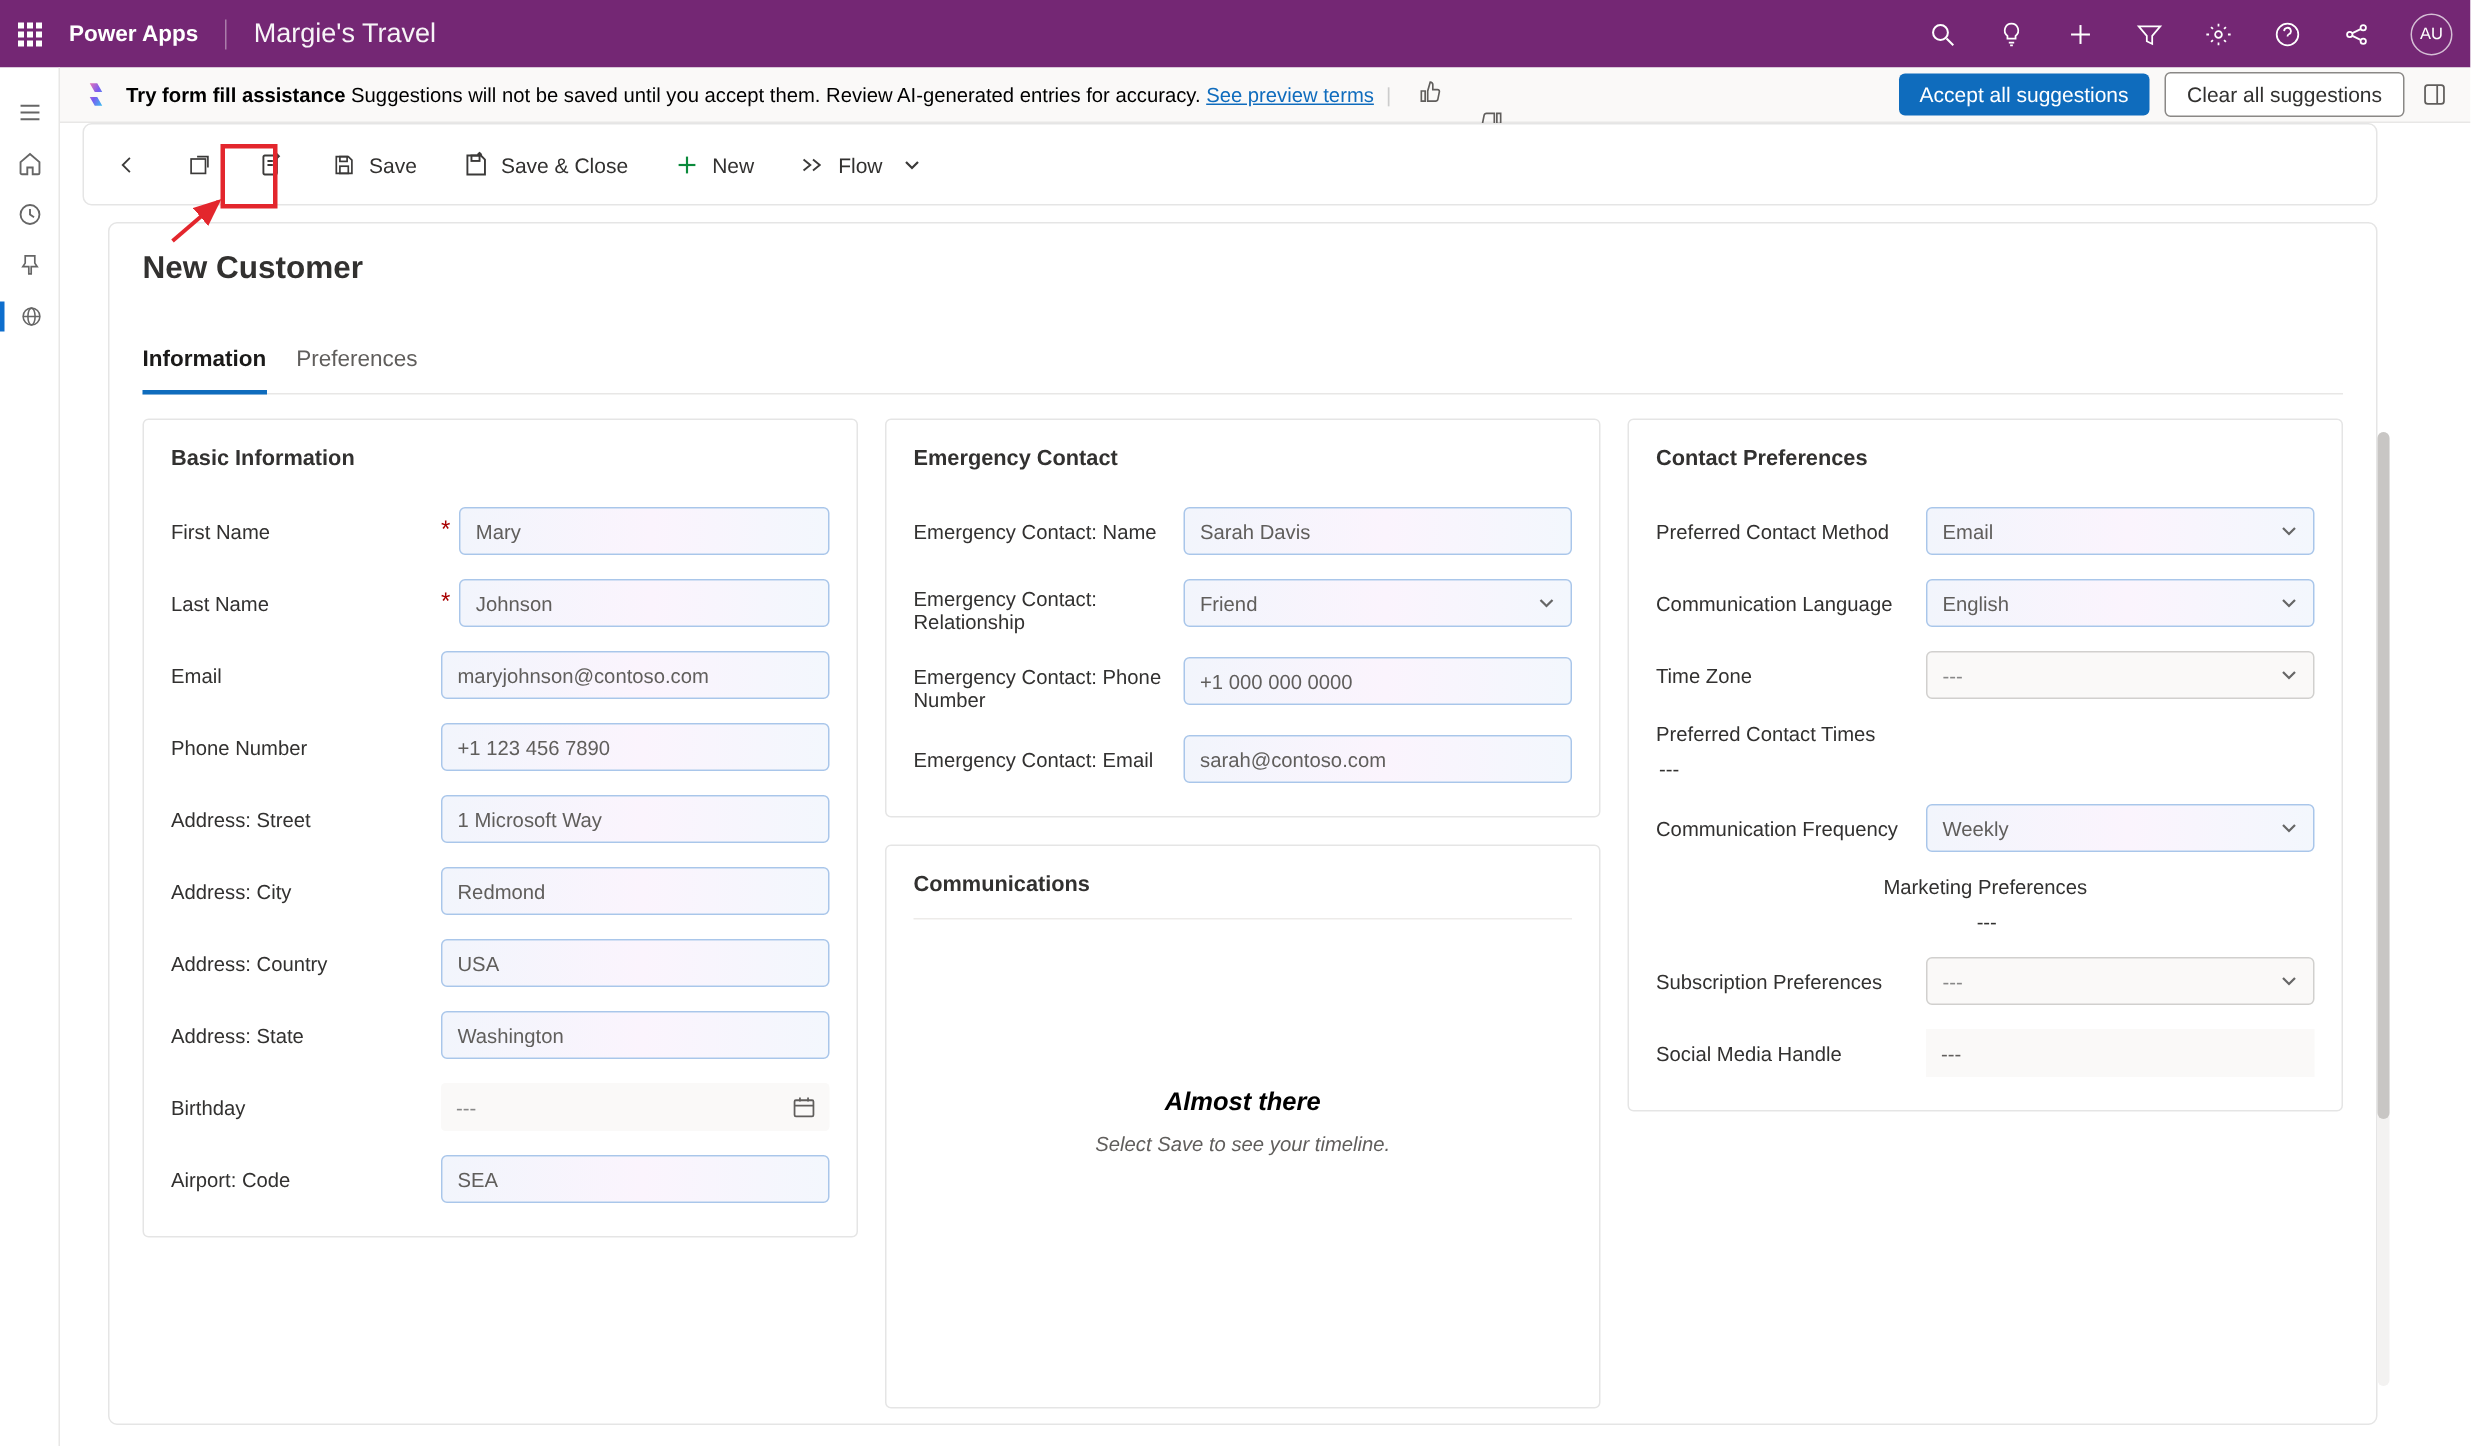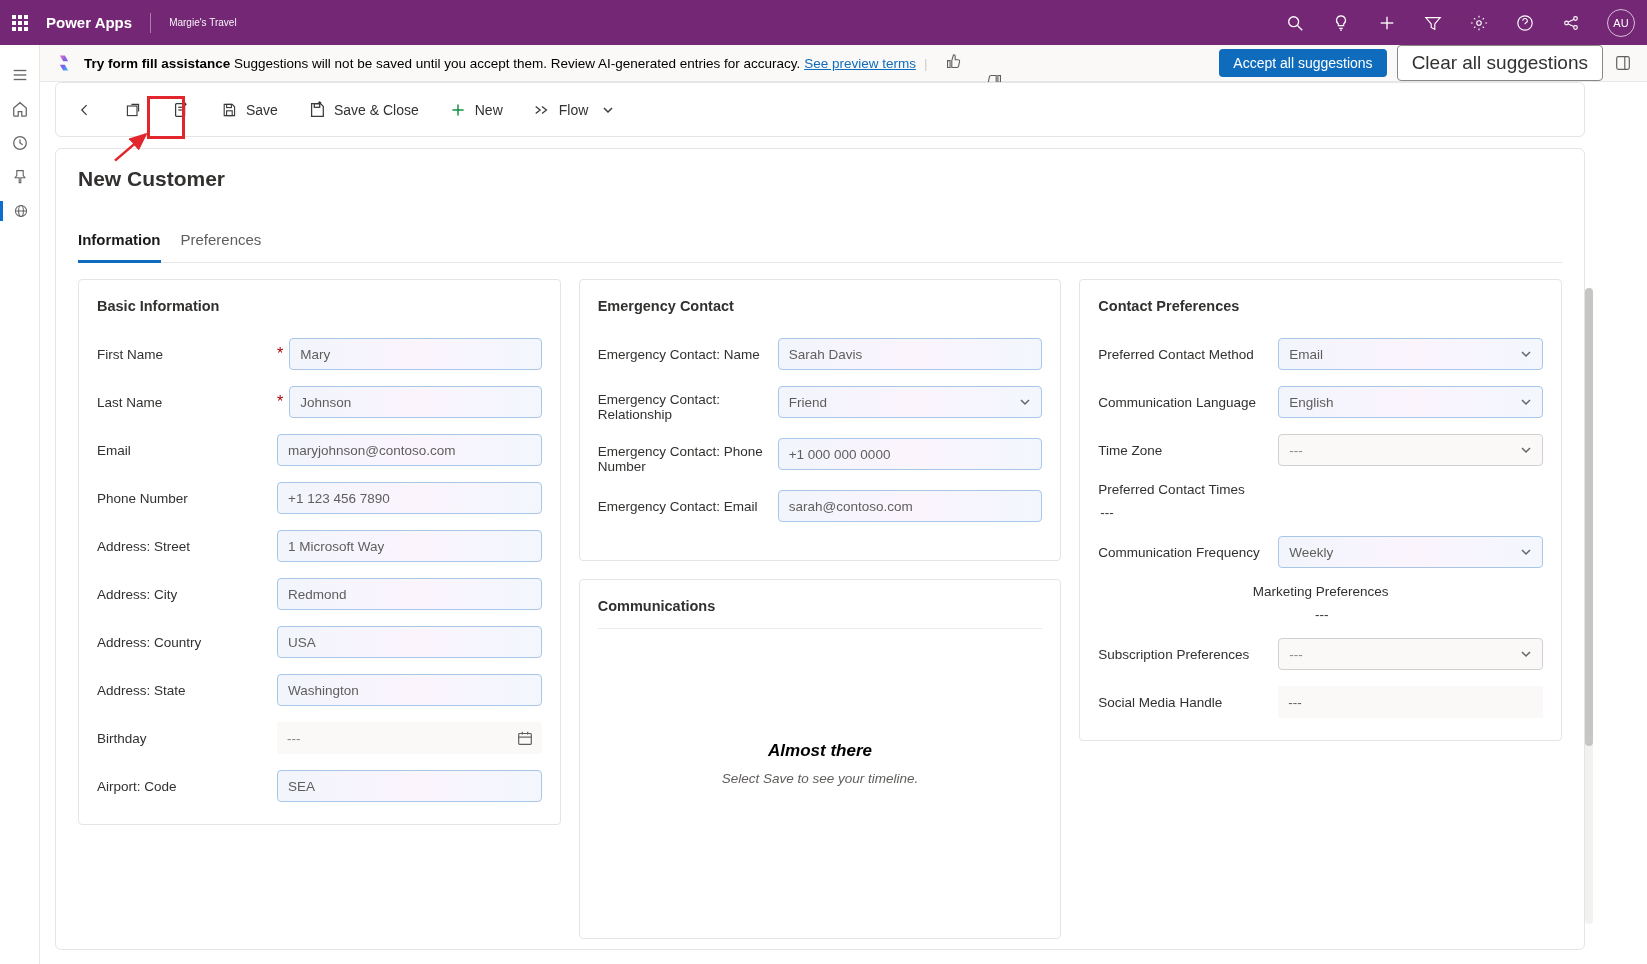--- a/index.html
+++ b/index.html
@@ -5,53 +5,53 @@
 * { margin: 0; padding: 0; box-sizing: border-box; font-family: "Segoe UI", -apple-system, sans-serif; }
 body { width: 1647px; height: 964px; overflow: hidden; background: #fff; position: relative; }
 
 
 .top-header { width: 100%; height: 45px; background: #742774; color: #fff; display: flex; align-items: center; padding: 0 12px; }
 .top-left { display: flex; align-items: center; gap: 18px; }
 .waffle { display: grid; grid-template-columns: repeat(3,4px); grid-template-rows: repeat(3,4px); gap: 2px; }
 .waffle span { width: 4px; height: 4px; background: #fff; }
 .app-name { font-size: 15px; font-weight: 600; }
 .divider-v { width: 1px; height: 20px; background: rgba(255,255,255,0.4); }
-.env-name { font-size: 10px; opacity: .95; }
+.env-name { font-size: 18px; opacity: .95; }
 .top-right { margin-left: auto; display: flex; align-items: center; gap: 26px; }
 .tr-icon { width: 20px; height: 20px; display: flex; align-items: center; justify-content: center; color: #fff; cursor: pointer; }
 .avatar { width: 28px; height: 28px; border-radius: 50%; border: 1px solid rgba(255,255,255,0.7); display:flex; align-items:center; justify-content:center; font-size:11px; }
 
 
 .left-rail { width: 40px; position: absolute; top: 45px; bottom: 0; left: 0; background: #fff; border-right: 1px solid #e8e7e6; display:flex; flex-direction:column; align-items:center; padding-top:20px; gap:14px; }
 .rail-icon { width:20px; height:20px; color:#666; cursor:pointer; display:flex; align-items:center; justify-content:center; }
 .rail-active { border-left: 3px solid #0e6ecd; width:100%; display:flex; justify-content:center; }
 
 
 .suggest-bar { position:absolute; top:45px; left:40px; right:0; height:37px; background:#FAF9F8; border-bottom:1px solid #e8e7e6; display:flex; align-items:center; padding:0 14px; font-size:13.5px; }
 .copilot-ic { width:20px; height:20px; margin-right:10px; }
 .suggest-bar b { font-weight:600; }
 .suggest-bar a { color:#0f6cbd; text-decoration:underline; }
 .thumb-set { display:flex; gap:4px; margin-left:10px; color:#605e5c; }
 .thumb-set span { cursor:pointer; }
 .suggest-actions { margin-left:auto; display:flex; gap:10px; align-items:center; }
 .btn-primary { background:#0f6cbd; color:#fff; border:none; padding:6px 14px; font-size:14px; border-radius:4px; cursor:pointer; }
-.btn-secondary { background:#fff; border:1px solid #8a8886; padding:6px 14px; font-size:19px; border-radius:4px; cursor:pointer; color:#323130; }
+.btn-secondary { background:#fff; border:1px solid #8a8886; padding:6px 14px; font-size:14px; border-radius:4px; cursor:pointer; color:#323130; }
 
 
 .cmd-bar-wrap { position:absolute; top:82px; left:55px; right:62px; height:55px; border:1px solid #e5e5e5; border-radius:6px; background:#fff; display:flex; align-items:center; padding:0 14px; }
 .cmd-btn { display:flex; align-items:center; gap:8px; padding:4px 6px; margin-right:18px; font-size:14px; color:#323130; cursor:pointer;text-align:center; }
 .cmd-ic { width:18px; height:18px; display:flex; align-items:center; justify-content:center; color:#3b3a39; }
 .cmd-green { color:#0b8a3b; }
 
 
 .annot-box { position:absolute; border:3px solid #e3262d; width:38px; height:43px; left:147px; top:96px; z-index:50; pointer-events:none; }
 .annot-arrow { position:absolute; left:110px; top:130px; width:45px; height:35px; z-index:50; pointer-events:none; }
 
 
-.content { position:absolute; top:148px; left:55px; right:62px; border:1px solid #e5e5e5; border-radius:6px; background:#fff; padding:18px 22px 0 22px; height: 802px; }
+.content { position:absolute; top:148px; left:72px; right:62px; border:1px solid #e5e5e5; border-radius:6px; background:#fff; padding:18px 22px 0 22px; height: 802px; }
 .page-title { font-size:21px; font-weight:600; color:#323130; }
 .tabs { display:flex; gap:20px; margin-top:40px; border-bottom:1px solid #e8e7e6; }
 .tab { padding:0 0 12px 0; font-size:15px; color:#605e5c; cursor:pointer; }
 .tab.active { color:#1b1a19; font-weight:600; border-bottom:3px solid #0f6cbd; margin-bottom:-1px; }
 
 .cols { display:flex; gap:18px; margin-top:16px; height: 660px; }
 .col { flex:1; display:flex; flex-direction:column; gap:18px; }
 .card { border:1px solid #e5e5e5; border-radius:4px; padding:18px 18px 22px 18px; background:#fff; }
 .card-title { font-size:14.5px; font-weight:600; margin-bottom:24px; color:#323130; }
 
@@ -375,21 +375,21 @@
                 <svg class="chev" viewBox="0 0 12 12" fill="none" stroke="#666" stroke-width="1.5">
                   <polyline points="2,4 6,8 10,4"></polyline>
                 </svg>
               </div>
             </div>
           </div>
         <div class="field" style="align-items:flex-start">
             <label style="padding-top:6px">Emergency Contact: Phone Number</label>
             <div class="field-inner"><input class="ai-input" value="+1 000 000 0000" style=""></div>
           </div>
-        <div class="field" style="margin-bottom:16px">
+        <div class="field" style="margin-bottom:0">
             <label>Emergency Contact: Email</label>
             <div class="field-inner"><input class="ai-input" value="sarah@contoso.com" style=""></div>
           </div>
       </div>
 
       <div class="card" style="flex:1">
         <div class="card-title" style="border-bottom:1px solid #edebe9;padding-bottom:14px">Communications</div>
         <div class="placeholder-center">
           <h3>Almost there</h3>
           <p>Select Save to see your timeline.</p>

